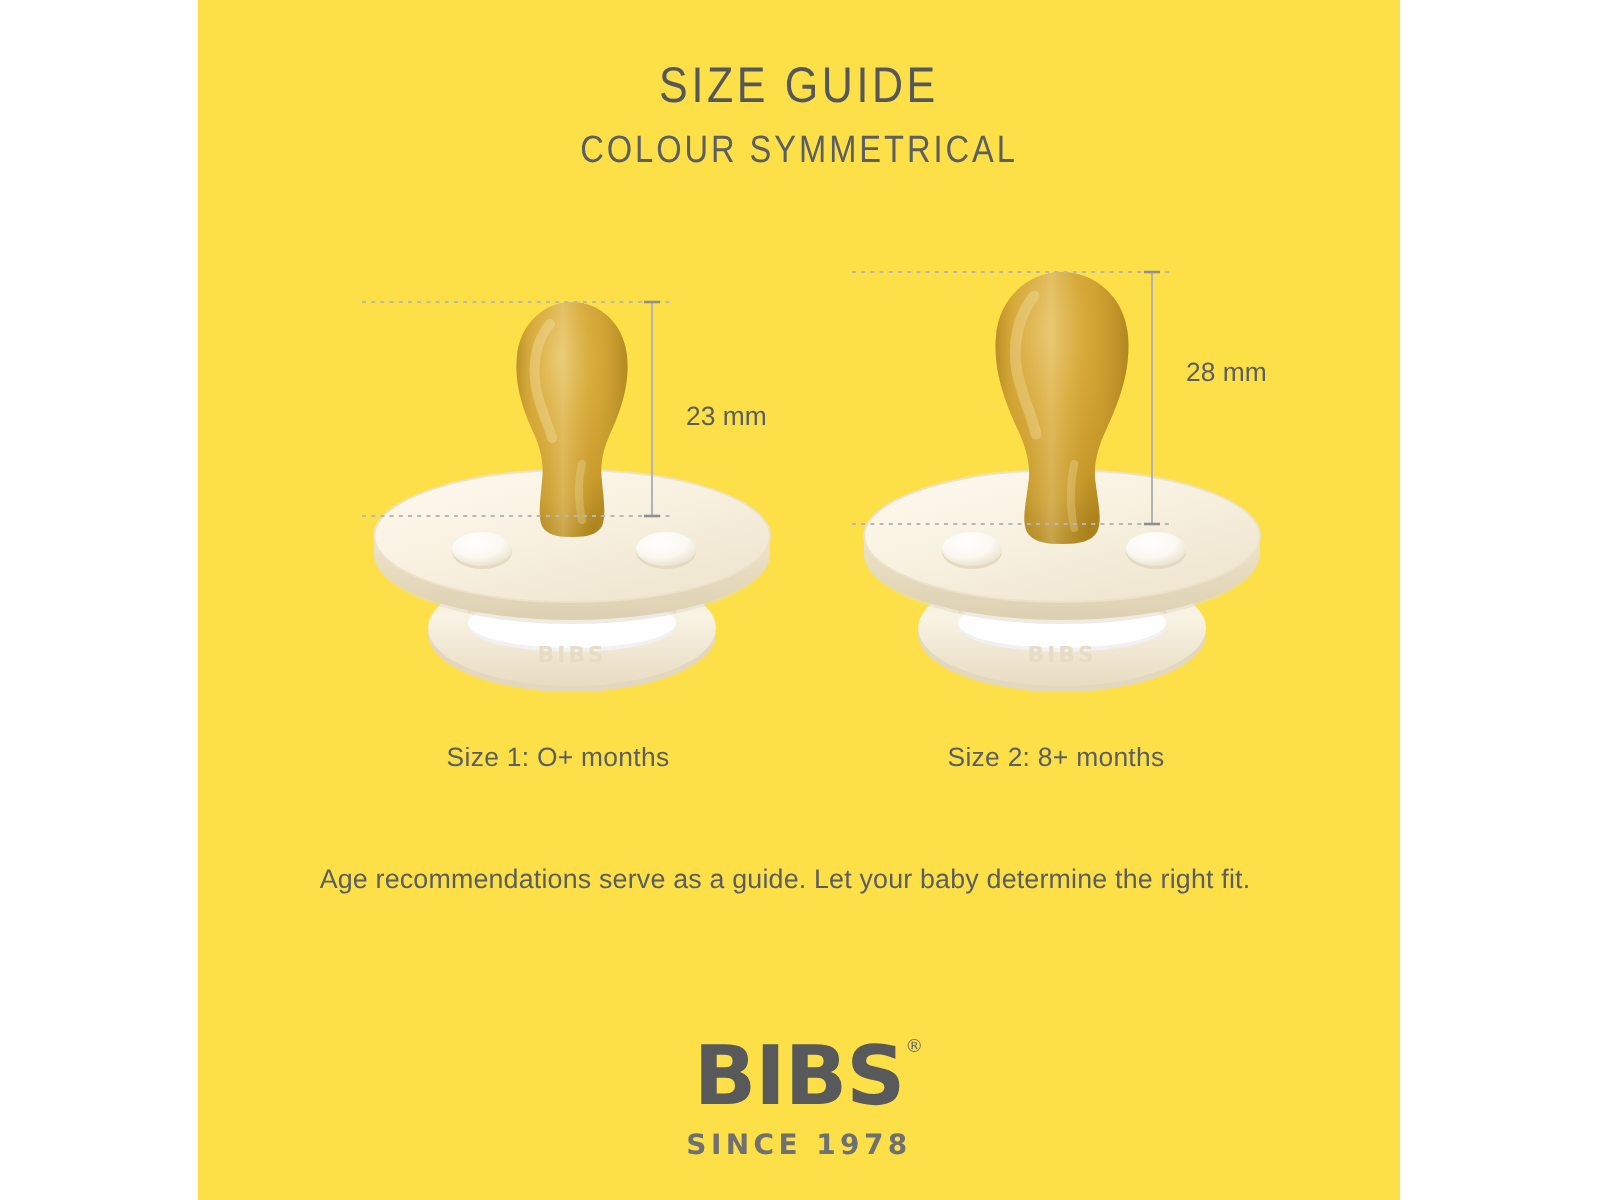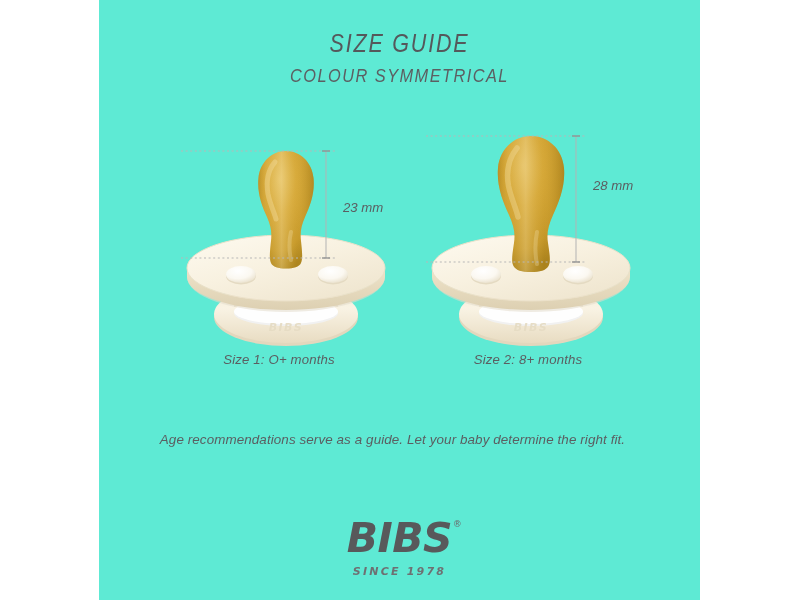--- a/index.html
+++ b/index.html
@@ -15,22 +15,21 @@
     position:relative;
     width:800px; height:600px;
     background:#ffffff;
   }
 
   
   #panel {
     position:absolute;
     left:99px; top:0;
     width:601px; height:600px;
-    background:#5eead4;
-    font-style:italic;
+    background:#fde047;
   }
 
   
   #header {
     position:absolute;
     left:0; top:28px;
     width:601px;
     text-align:center;
   }
   #title {
@@ -61,21 +60,21 @@
     height:250px;
   }
   #product-1 { left:42px; }
   #product-2 { left:287px; }
 
   .product svg { display:block; overflow:visible; }
 
   
   .caption {
     position:absolute;
-    top:352px;
+    top:371px;
     width:290px;
     text-align:center;
     font-size:13.2px;
     color:#5b5e61;
     letter-spacing:.15px;
   }
   #caption-1 { left:35px; }
   #caption-2 { left:284px; }
 
   
@@ -109,21 +108,21 @@
   #logo-reg {
     position:absolute;
     top:2px; right:-9px;
     font-size:9px;
     font-weight:400;
     color:#6a6c6e;
   }
   #logo-tagline {
     margin-top:6px;
     font-family:"DejaVu Sans", sans-serif;
-    font-size:11px;
+    font-size:14px;
     font-weight:700;
     letter-spacing:2.2px;
     color:#6e7072;
   }
 </style>
 </head>
 <body>
 
 <div id="canvas">
 

